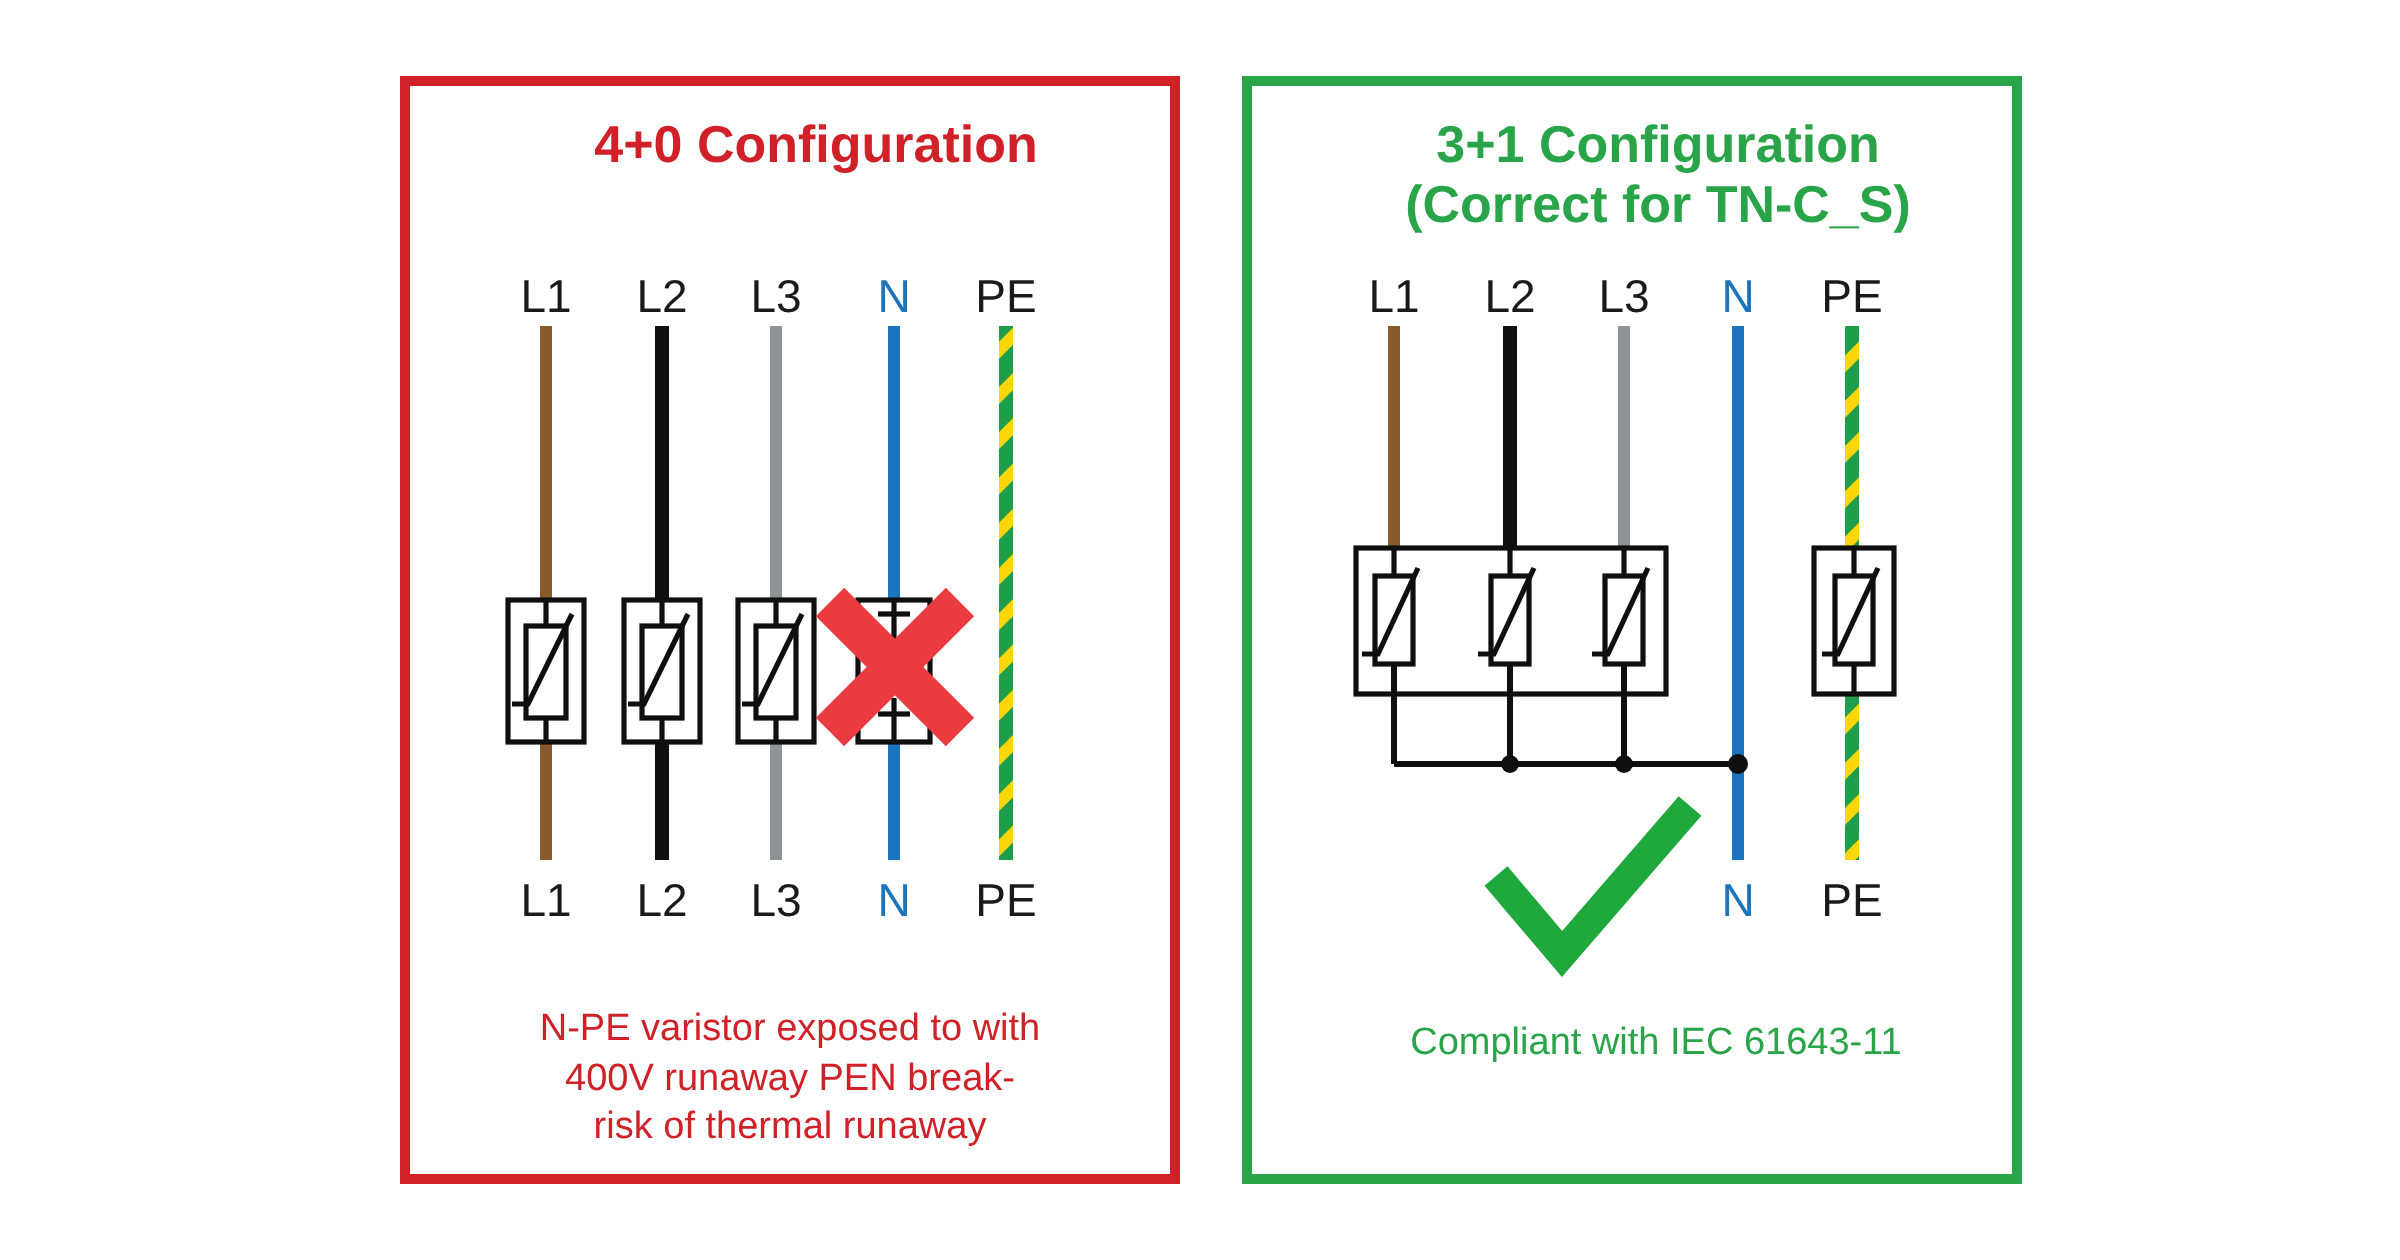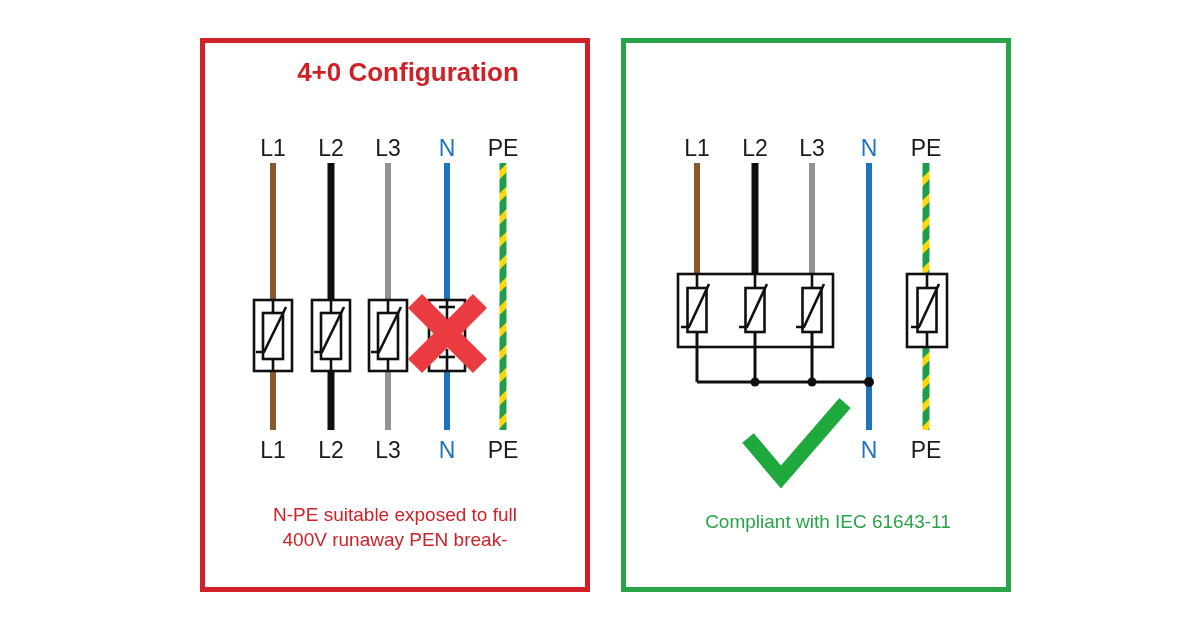--- a/index.html
+++ b/index.html
@@ -38,20 +38,22 @@
 </head>
 <body>
 
 <div id="panelLeft" class="panel"></div>
 <div id="panelRight" class="panel"></div>
 
 <div id="titleLeft" class="title">
   <span>4+0 Configuration</span>
 </div>
 <div id="titleRight" class="title">
+  <span>3+1 Configuration</span>
+  <span>(Correct for TN-C_S)</span>
 </div>
 
 <svg id="diagram" width="1200" height="630" viewBox="0 0 1200 630">
   <defs>
     <pattern id="peStripe" width="16" height="16" patternUnits="userSpaceOnUse" patternTransform="rotate(-45)">
       <rect width="16" height="16" class="pe-g"></rect>
       <rect y="10" width="16" height="6" class="pe-y"></rect>
     </pattern>
   </defs>
 
@@ -162,18 +164,19 @@
     <text x="812" y="156" text-anchor="middle" class="lbl">L3</text>
     <text x="869" y="156" text-anchor="middle" class="lbl lbl-blue">N</text>
     <text x="926" y="156" text-anchor="middle" class="lbl">PE</text>
 
     <text x="869" y="458" text-anchor="middle" class="lbl lbl-blue">N</text>
     <text x="926" y="458" text-anchor="middle" class="lbl">PE</text>
   </g>
 </svg>
 
 <div id="noteLeft" class="note">
-  <span>N-PE suitable exposed to full</span>
+  <span>N-PE varistor exposed to with</span>
   <span>400V runaway PEN break-</span>
+  <span>risk of thermal runaway</span>
 </div>
 <div id="noteRight" class="note">
   <span>Compliant with IEC 61643-11</span>
 </div>
 
 </body></html>

